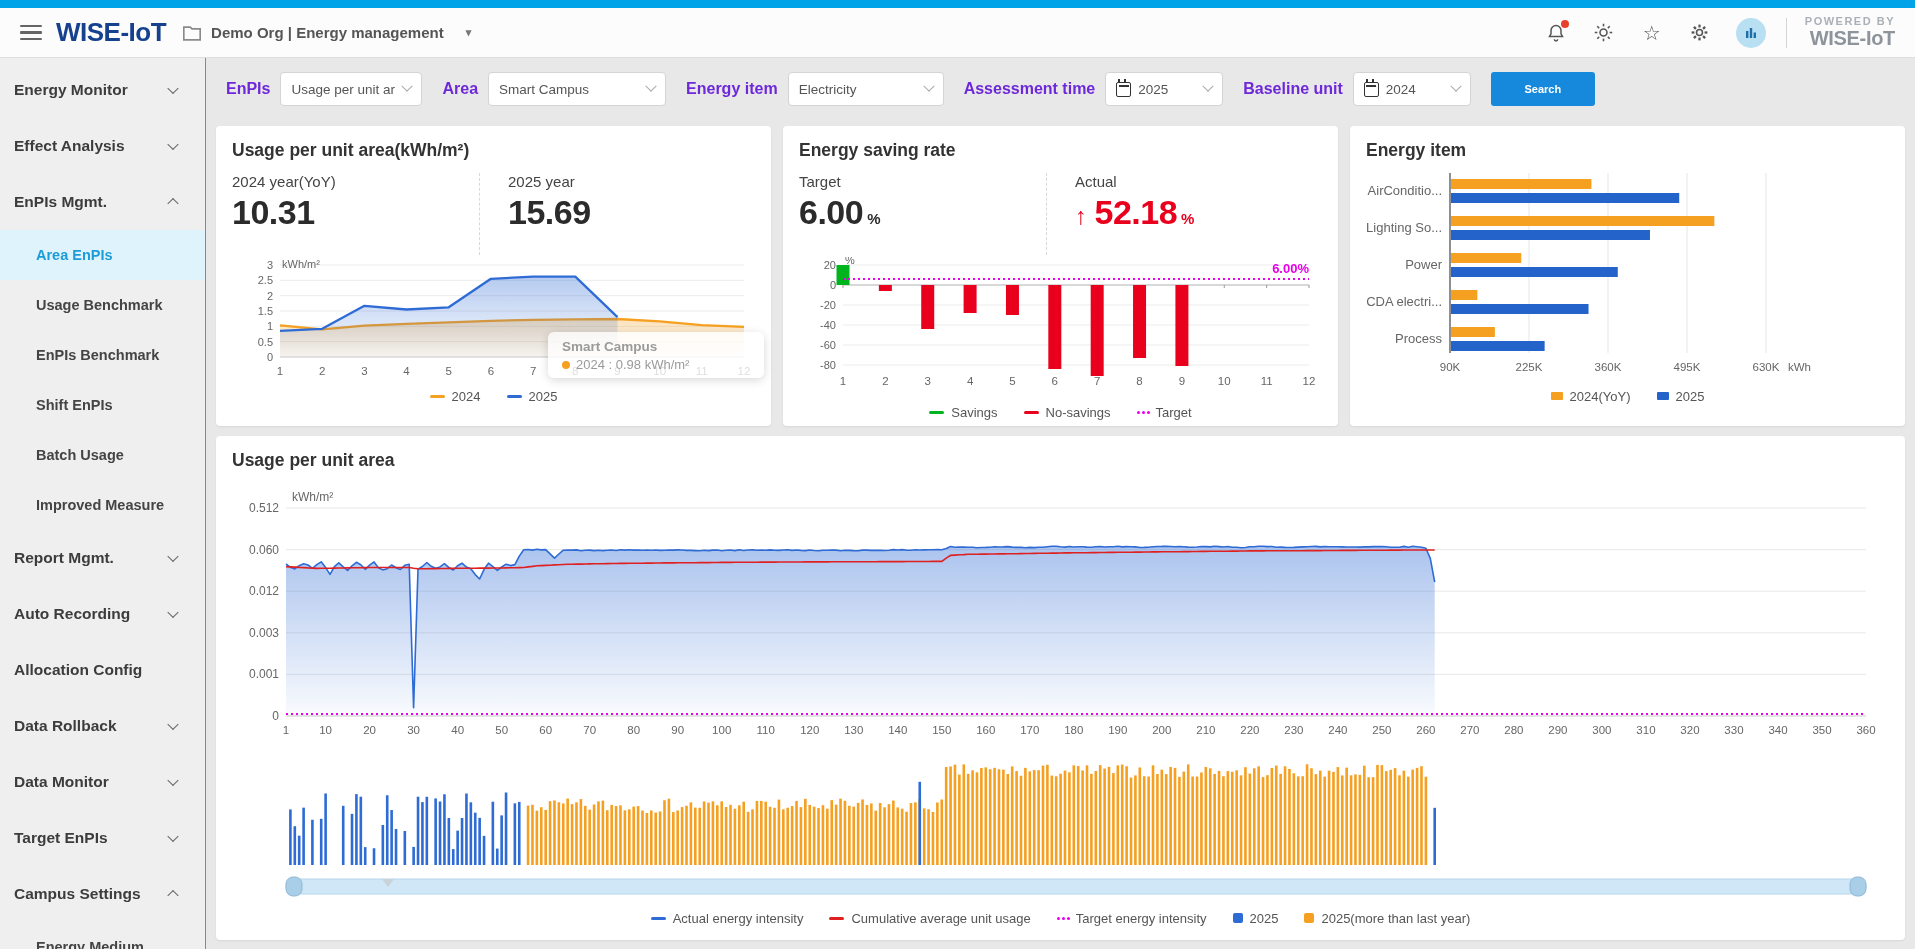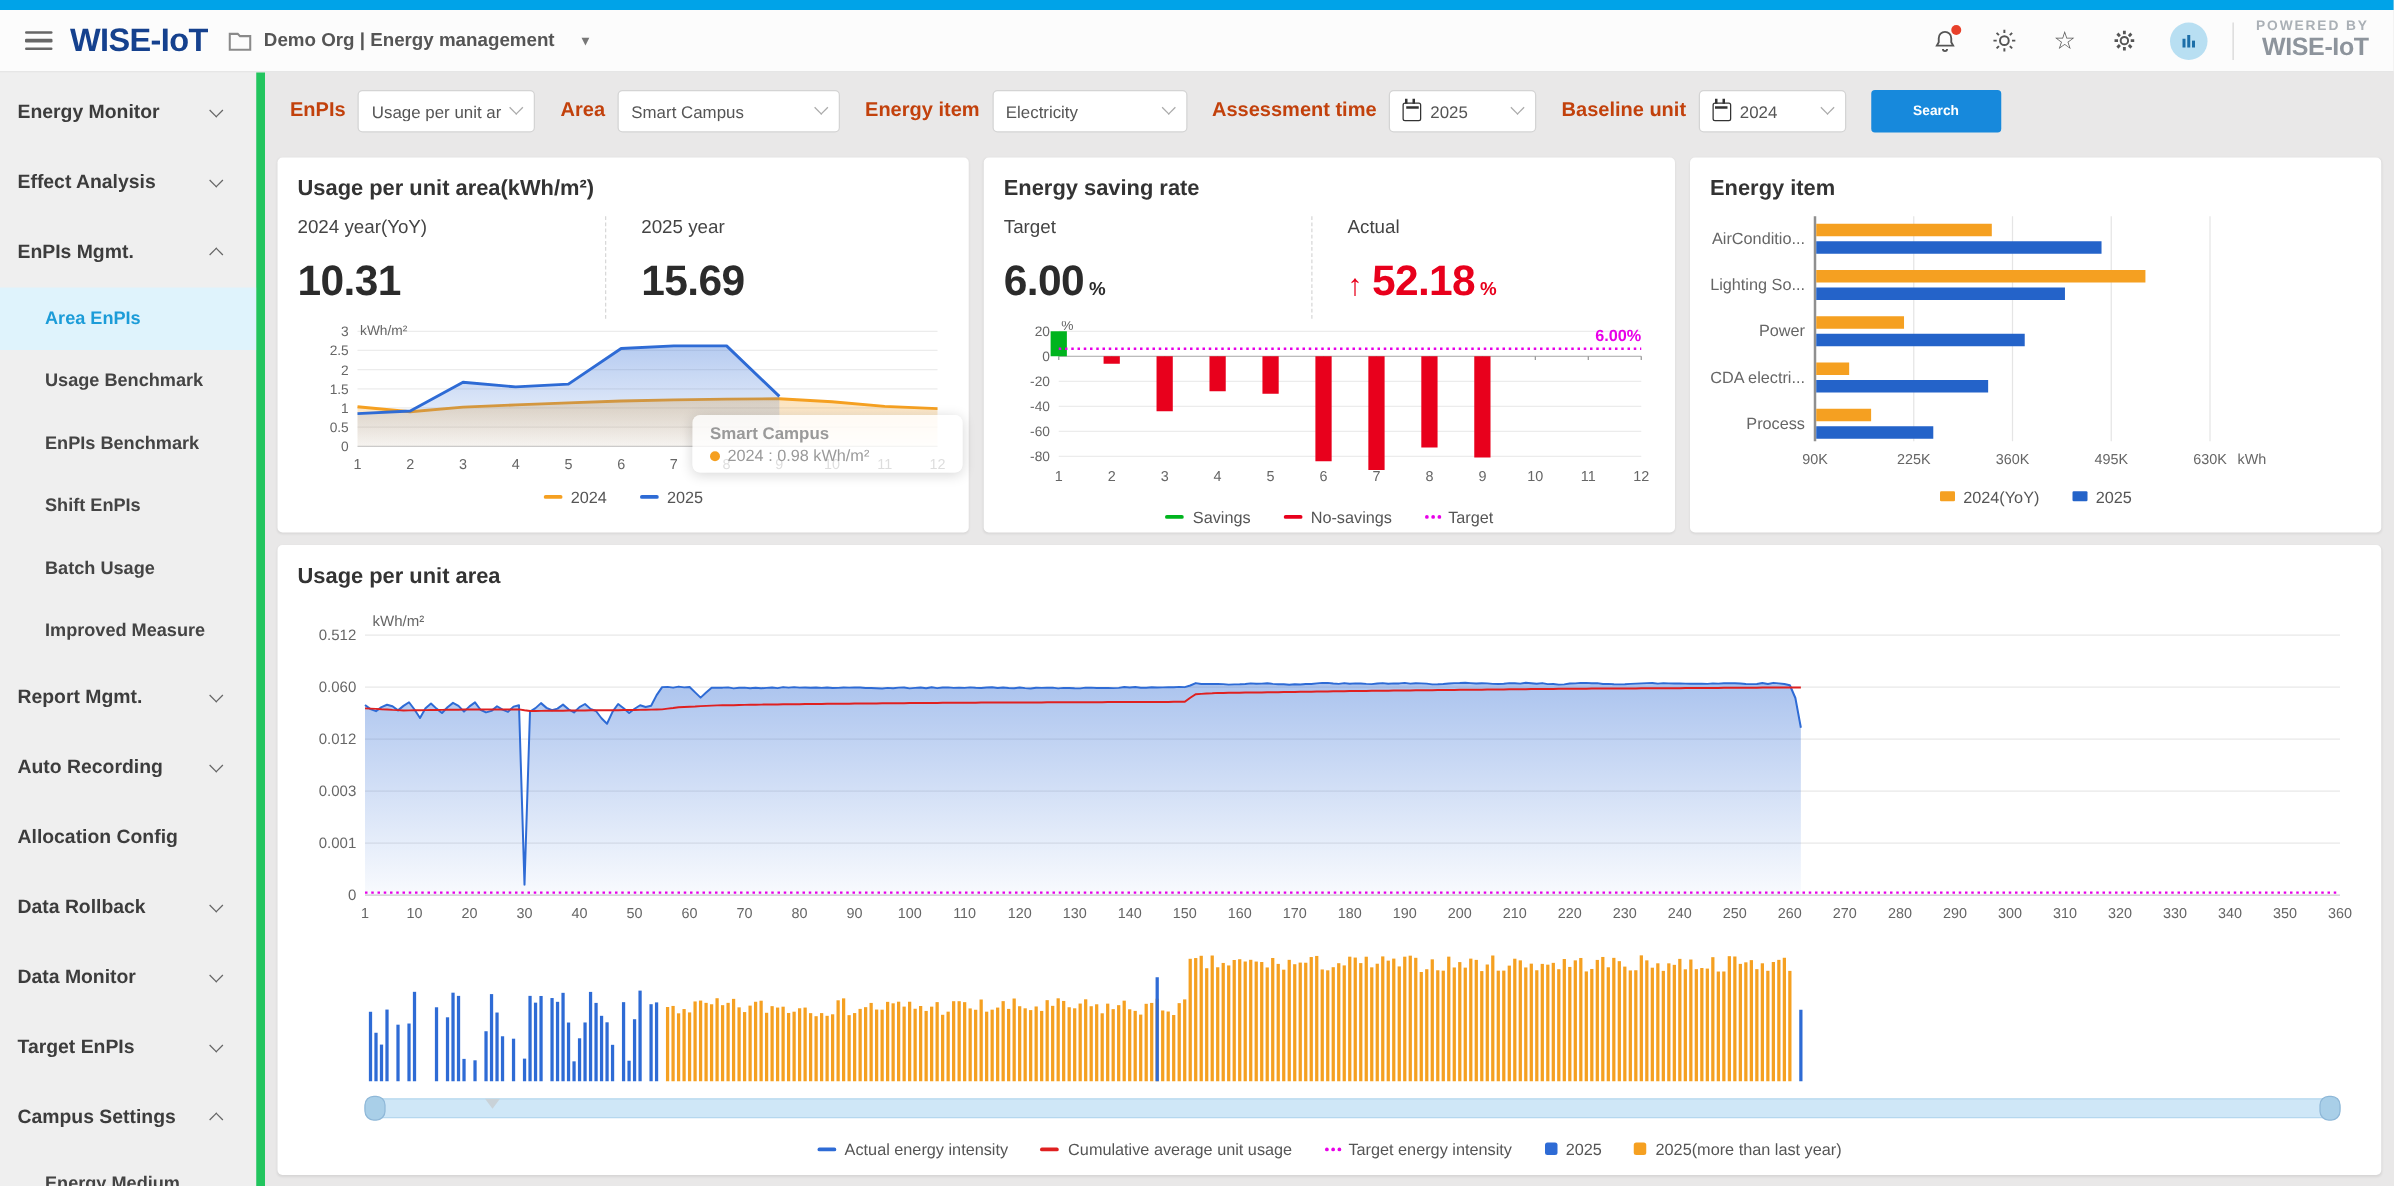--- a/index.html
+++ b/index.html
@@ -18,48 +18,48 @@
   .hicons{display:flex;align-items:center;gap:24px}
   .hico{position:relative;width:24px;height:24px;display:flex;align-items:center;justify-content:center;cursor:pointer;color:#555;font-size:20px;line-height:1}
   .hico .dot{position:absolute;top:-1px;right:-1px;width:8px;height:8px;border-radius:50%;background:#E8402A}
   .avatar{width:30px;height:30px;border-radius:50%;background:#B8DFF2;display:flex;align-items:center;justify-content:center;cursor:pointer}
   .hdivider{width:1px;height:30px;background:#d5d5d5;margin:0 18px 0 20px}
   .powered{display:flex;flex-direction:column;align-items:flex-end;line-height:1.05}
   .powered .p1{font-size:11px;color:#aab0b6;letter-spacing:1.5px;font-weight:600}
   .powered .p2{font-size:20px;color:#8d949c;font-weight:800;letter-spacing:-.3px}
   
   .layout{display:flex;height:891px}
-  .sidebar{width:205px;background:#efefef;border-right:7px solid #22c55e;padding-top:4px;overflow:hidden;flex-shrink:0}
+  .sidebar{width:205px;background:#efefef;border-right:1px solid #22c55e;padding-top:4px;overflow:hidden;flex-shrink:0}
   .side-item{position:relative;display:flex;align-items:center;height:56px;padding:0 14px;font-size:15.5px;font-weight:700;color:#3c3c3c;cursor:pointer;white-space:nowrap}
   .side-item.l2{height:50px;padding-left:36px;font-size:14.5px;font-weight:600;color:#444}
   .side-item.active{background:#DFF3FC;color:#1C9CD8}
   .chev{position:absolute;right:28px;top:50%;width:7px;height:7px;border-right:1.7px solid #666;border-bottom:1.7px solid #666}
   .chev.down{transform:translateY(-70%) rotate(45deg)}
   .chev.up{transform:translateY(-30%) rotate(225deg)}
   .main{flex:1;display:flex;flex-direction:column;min-width:0}
   
   .filters{display:flex;align-items:center;padding:14px 12px 14px 20px;gap:0}
   .fgroup{display:flex;align-items:center;margin-right:20px}
-  .flabel{font-size:16px;font-weight:700;color:#c2410c;margin-right:10px;white-space:nowrap}
+  .flabel{font-size:16px;font-weight:700;color:#6d28d9;margin-right:10px;white-space:nowrap}
   .fselect{display:flex;align-items:center;height:34px;background:#fff;border:1px solid #d4d4d4;border-radius:4px;padding:0 10px;font-size:13.5px;color:#555;cursor:pointer;box-sizing:border-box}
   .fselect .val{white-space:nowrap;overflow:hidden;flex:1}
   .sel-caret{width:7px;height:7px;border-right:1.4px solid #aaa;border-bottom:1.4px solid #aaa;transform:rotate(45deg) translate(-2px,-2px);margin-left:8px;flex-shrink:0}
   .cal{width:13px;height:13px;border:1.7px solid #333;border-radius:2px;position:relative;margin-right:7px;flex-shrink:0}
   .cal:before{content:"";position:absolute;left:1.5px;right:1.5px;top:2px;height:2px;background:#333}
   .cal:after{content:"";position:absolute;left:1px;width:2px;height:4px;top:-4px;background:#333;box-shadow:6px 0 0 #333}
   .search-btn{width:104px;height:34px;background:#1789DC;color:#fff;border:none;border-radius:3px;font-size:11px;font-weight:600;cursor:pointer;font-family:"Liberation Sans",sans-serif}
   
   .cards-row{display:flex;gap:12px;padding:0 10px;margin-top:6px}
   .card{background:#fff;border-radius:4px;box-shadow:0 1px 2px rgba(0,0,0,.08);padding:14px 16px;box-sizing:border-box;position:relative}
   .cards-row .card{flex:1;height:300px;min-width:0}
   .card-title{font-size:17.5px;font-weight:700;color:#333}
   .stats{display:flex;margin:12px 0 2px;height:82px}
   .stat{flex:1;min-width:0}
   .stat+ .stat{border-left:1px dashed #d8d8d8;padding-left:28px}
-  .stat-label{font-size:15px;color:#444;margin-bottom:16px}
+  .stat-label{font-size:15px;color:#444;margin-bottom:3px}
   .stat-value{font-size:34px;font-weight:700;color:#2b2b2b;letter-spacing:-.5px;line-height:1.15}
   .stat-unit{font-size:15px;font-weight:700;margin-left:4px}
   .stat-value.neg{color:#E8001C}
   .up-arrow{color:#E8001C;font-size:24px;font-weight:700;margin-right:8px}
   .legend{display:flex;justify-content:center;gap:26px;align-items:center;height:22px;font-size:13px;color:#555}
   .lg-item{display:flex;align-items:center;gap:7px;cursor:pointer;white-space:nowrap}
   .mk-line{width:15px;height:3px;border-radius:2px}
   .mk-sq{width:12px;height:8px;border-radius:1px}
   .mk-sq2{width:10px;height:10px;border-radius:2px}
   .mk-dots{width:3px;height:3px;border-radius:50%;margin-right:9px}

